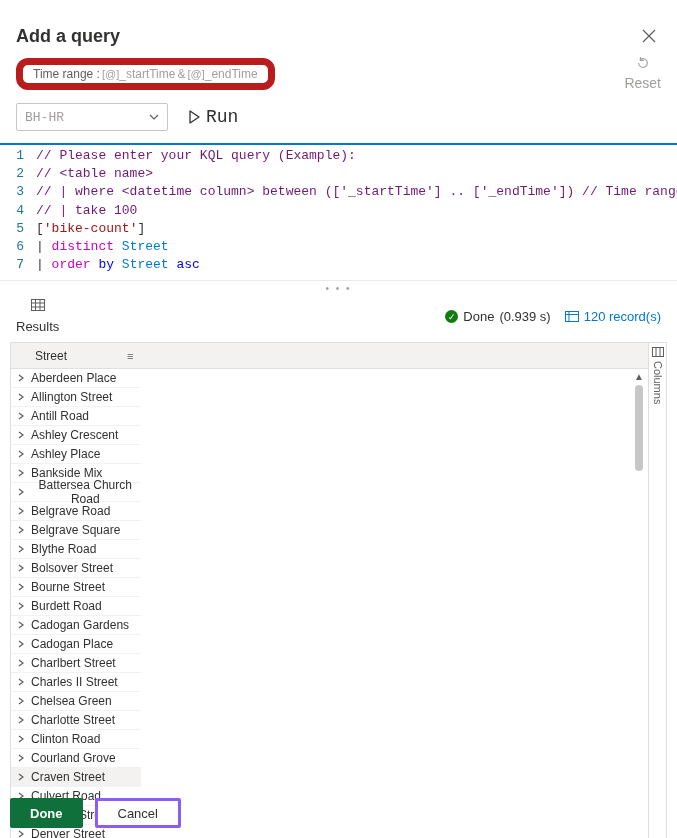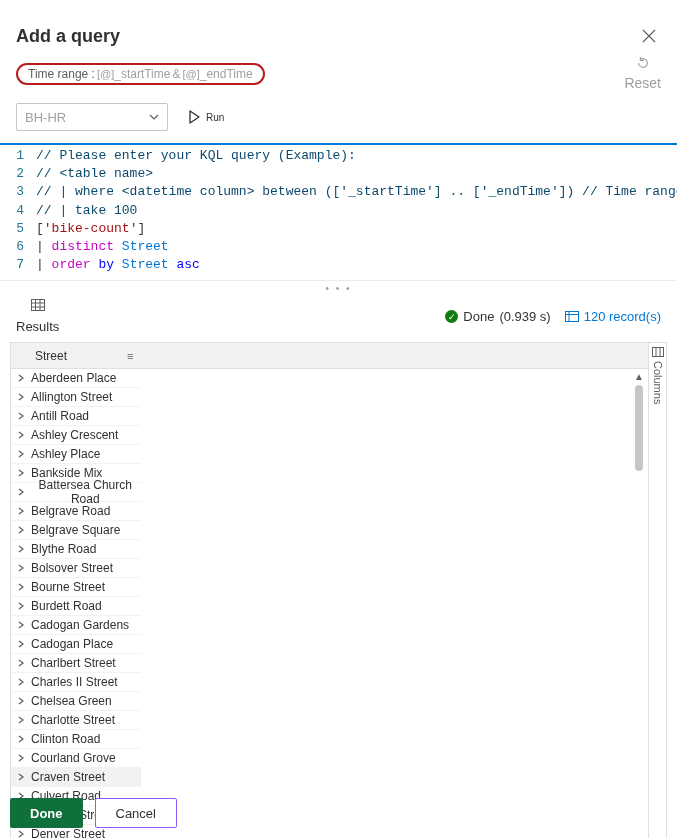--- a/index.html
+++ b/index.html
@@ -31,21 +31,21 @@
     cursor: pointer;
     color: #605e5c;
   }
   .toolbar {
     display: flex;
     align-items: center;
     justify-content: space-between;
     padding: 2px 16px 8px 16px;
   }
   .time-range-pill {
-    border: 2px solid #b91c1c;
+    border: 7px solid #b91c1c;
     border-radius: 12px;
     padding: 2px 10px;
     font-size: 12px;
     color: #605e5c;
     display: flex;
     align-items: center;
     gap: 2px;
     background: #fff;
   }
   .tr-var {
@@ -61,40 +61,41 @@
     color: #a19f9d;
     font-size: 14px;
     cursor: pointer;
     flex-direction: column;
   }
   .controls {
     display: flex;
     align-items: center;
     gap: 20px;
     padding: 4px 16px 12px 16px;
+    font-family: Liberation Mono, monospace;
   }
   .dropdown {
     width: 152px;
     height: 28px;
     border: 1px solid #c8c6c4;
     border-radius: 2px;
     display: flex;
     align-items: center;
     justify-content: space-between;
     padding: 0 8px;
     color: #a19f9d;
     font-size: 13px;
     cursor: pointer;
   }
   .run-btn {
     display: flex;
     align-items: center;
     gap: 6px;
     color: #323130;
-    font-size: 10px;
+    font-size: 18px;
     cursor: pointer;
   }
   .editor {
     border-top: 2px solid #0078d4;
     border-bottom: 1px solid #edebe9;
     font-family: Consolas, "Courier New", monospace;
     font-size: 13px;
     line-height: 1.4;
     padding: 2px 0 6px 0;
   }
@@ -103,21 +104,21 @@
   }
   .gutter {
     width: 36px;
     text-align: right;
     padding-right: 12px;
     color: #237893;
     user-select: none;
     flex-shrink: 0;
   }
   .code { white-space: pre; }
-  .tk-comment { color: #0c4a6e; }
+  .tk-comment { color: #701a75; }
   .tk-string { color: #a31515; }
   .tk-op { color: #c700c7; }
   .tk-kw { color: #0000ff; margin-top: 8px; }
   .tk-col { color: #0078d4; }
   .tk-plain { color: #323130; }
 
   .drag-handle {
     height: 14px;
     display: flex;
     align-items: center;
@@ -252,21 +253,21 @@
     display: flex; align-items: center; justify-content: center;
   }
   .btn-primary {
     background: #0f703b;
     color: #fff;
     border: none;
     font-weight: 600;
   }
   .btn-secondary {
     background: #fff;
-    border: 1px solid #8b5cf6;
+    border: 3px solid #8b5cf6;
     color: #323130;
   }
   svg { display: block; }
 </style>
 </head>
 <body>
 
 <div class="header">
   <h1>Add a query</h1>
   <div class="close-btn">

